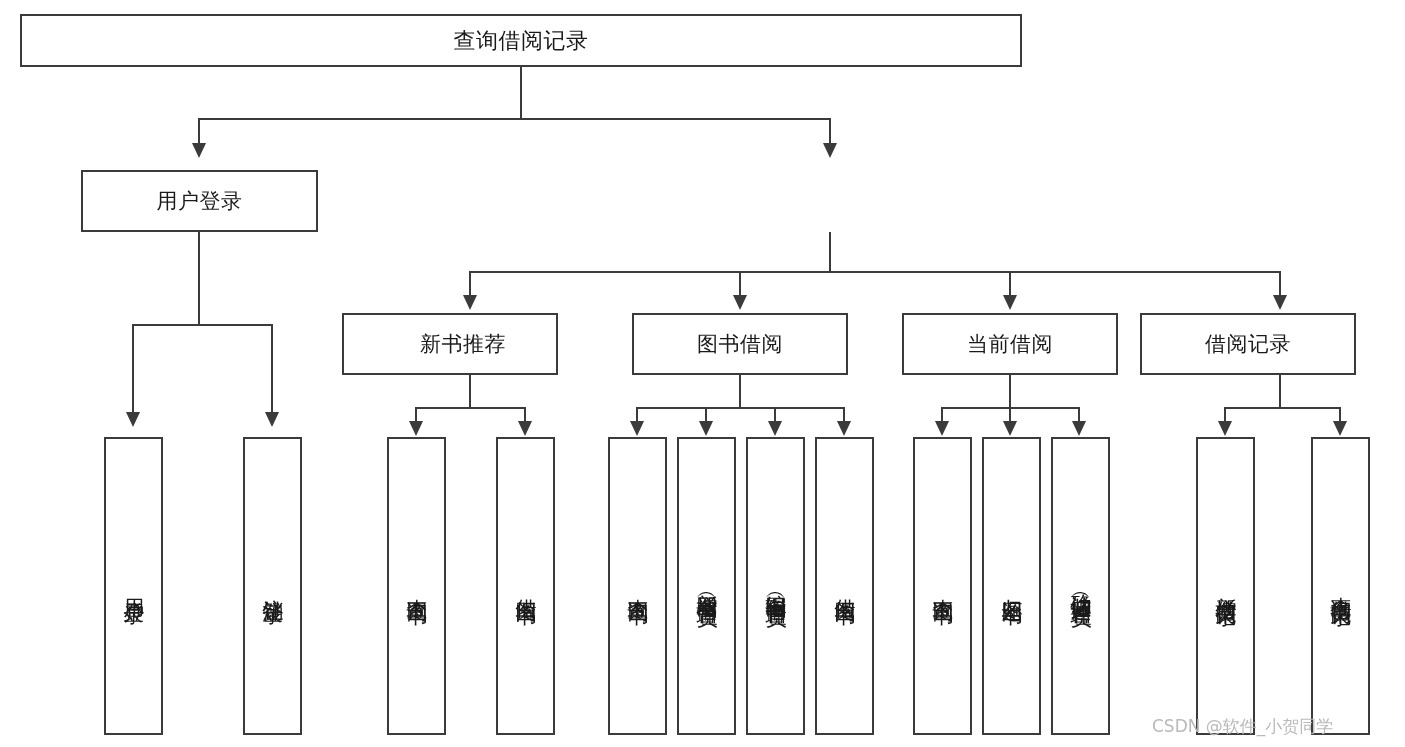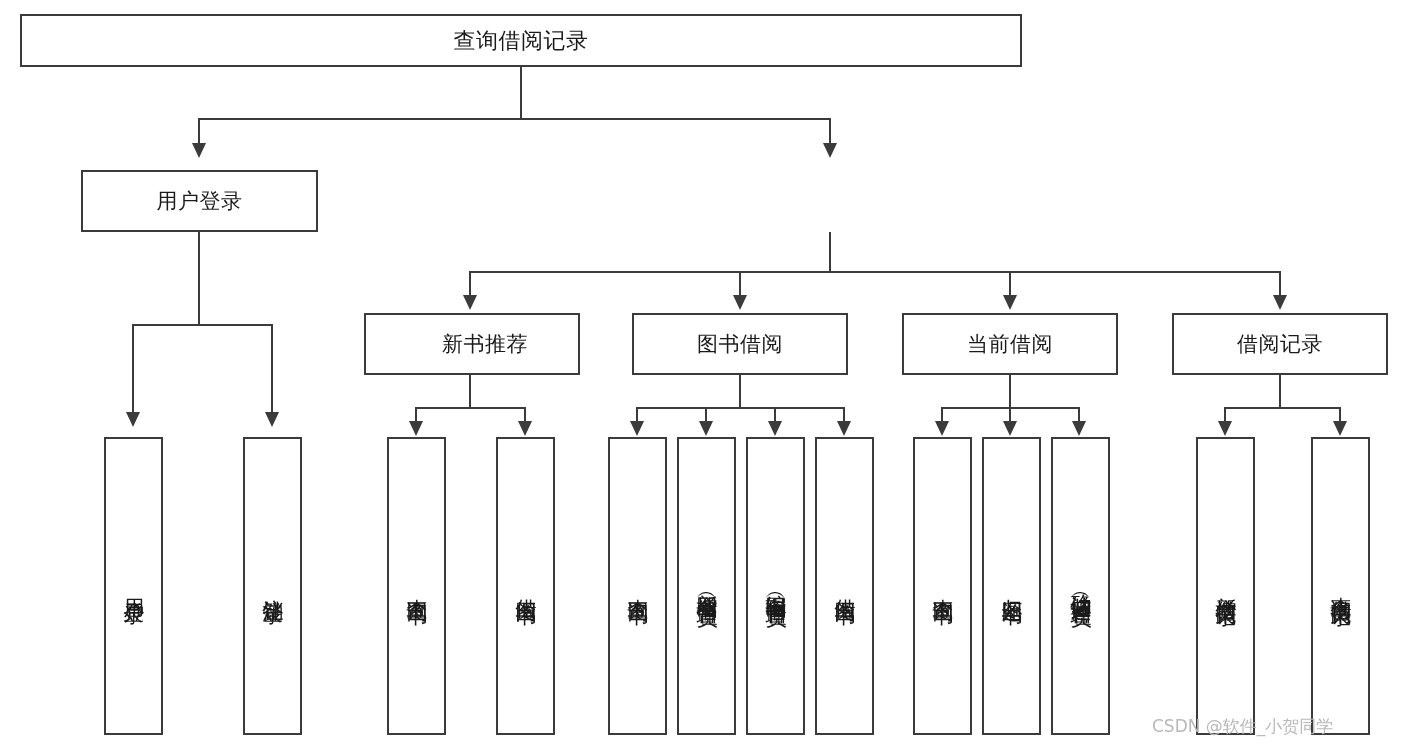--- a/index.html
+++ b/index.html
@@ -108,30 +108,30 @@
   <div class="conn h" style="left:469px; top:271px; width:811px;"></div>
   <div class="conn v" style="left:469px; top:271px; height:24px;"></div>
   <div class="arrow" style="left:463px; top:295px;"></div>
   <div class="conn v" style="left:739px; top:271px; height:24px;"></div>
   <div class="arrow" style="left:733px; top:295px;"></div>
   <div class="conn v" style="left:1009px; top:271px; height:24px;"></div>
   <div class="arrow" style="left:1003px; top:295px;"></div>
   <div class="conn v" style="left:1279px; top:271px; height:24px;"></div>
   <div class="arrow" style="left:1273px; top:295px;"></div>
 
-  <div class="node horiz" style="left:364px; top:313px; width:216px; height:62px;padding-left:26px;">
+  <div class="node horiz" style="left:342px; top:313px; width:216px; height:62px;padding-left:26px;">
     <span class="label">新书推荐</span>
   </div>
   <div class="node horiz" style="left:902px; top:313px; width:216px; height:62px;">
     <span class="label">当前借阅</span>
   </div>
   <div class="node horiz" style="left:632px; top:313px; width:216px; height:62px;">
     <span class="label">图书借阅</span>
   </div>
-  <div class="node horiz" style="left:1172px; top:313px; width:216px; height:62px;">
+  <div class="node horiz" style="left:1140px; top:313px; width:216px; height:62px;">
     <span class="label">借阅记录</span>
   </div>
 
   <div class="conn v" style="left:469px; top:375px; height:32px;"></div>
   <div class="conn h" style="left:415px; top:407px; width:110px;"></div>
   <div class="conn v" style="left:415px; top:407px; height:16px;"></div>
   <div class="arrow" style="left:409px; top:421px;"></div>
   <div class="conn v" style="left:524px; top:407px; height:16px;"></div>
   <div class="arrow" style="left:518px; top:421px;"></div>
 

